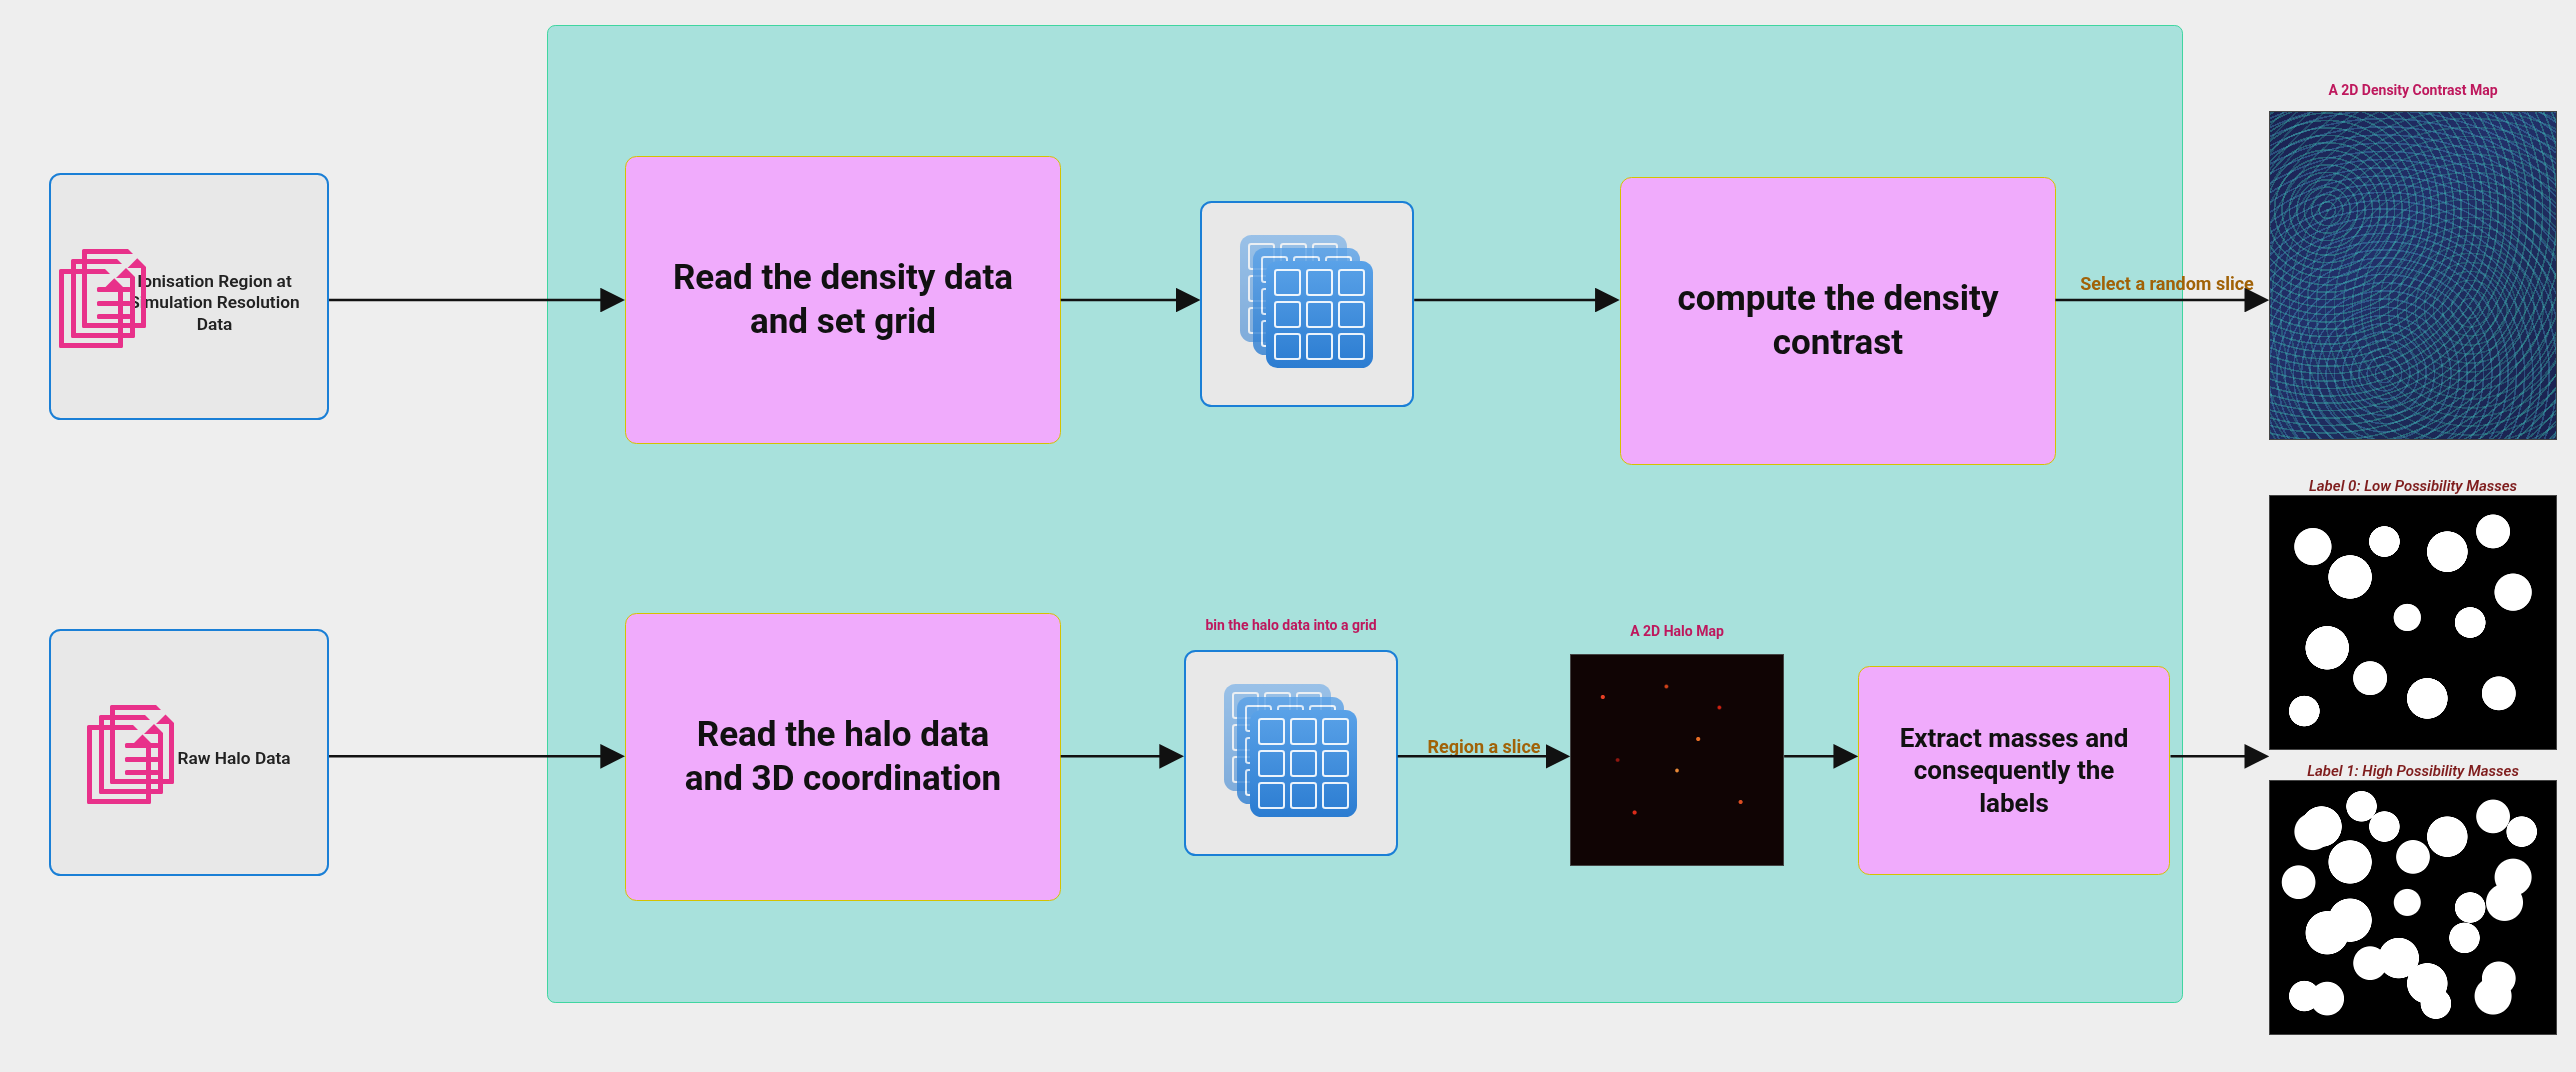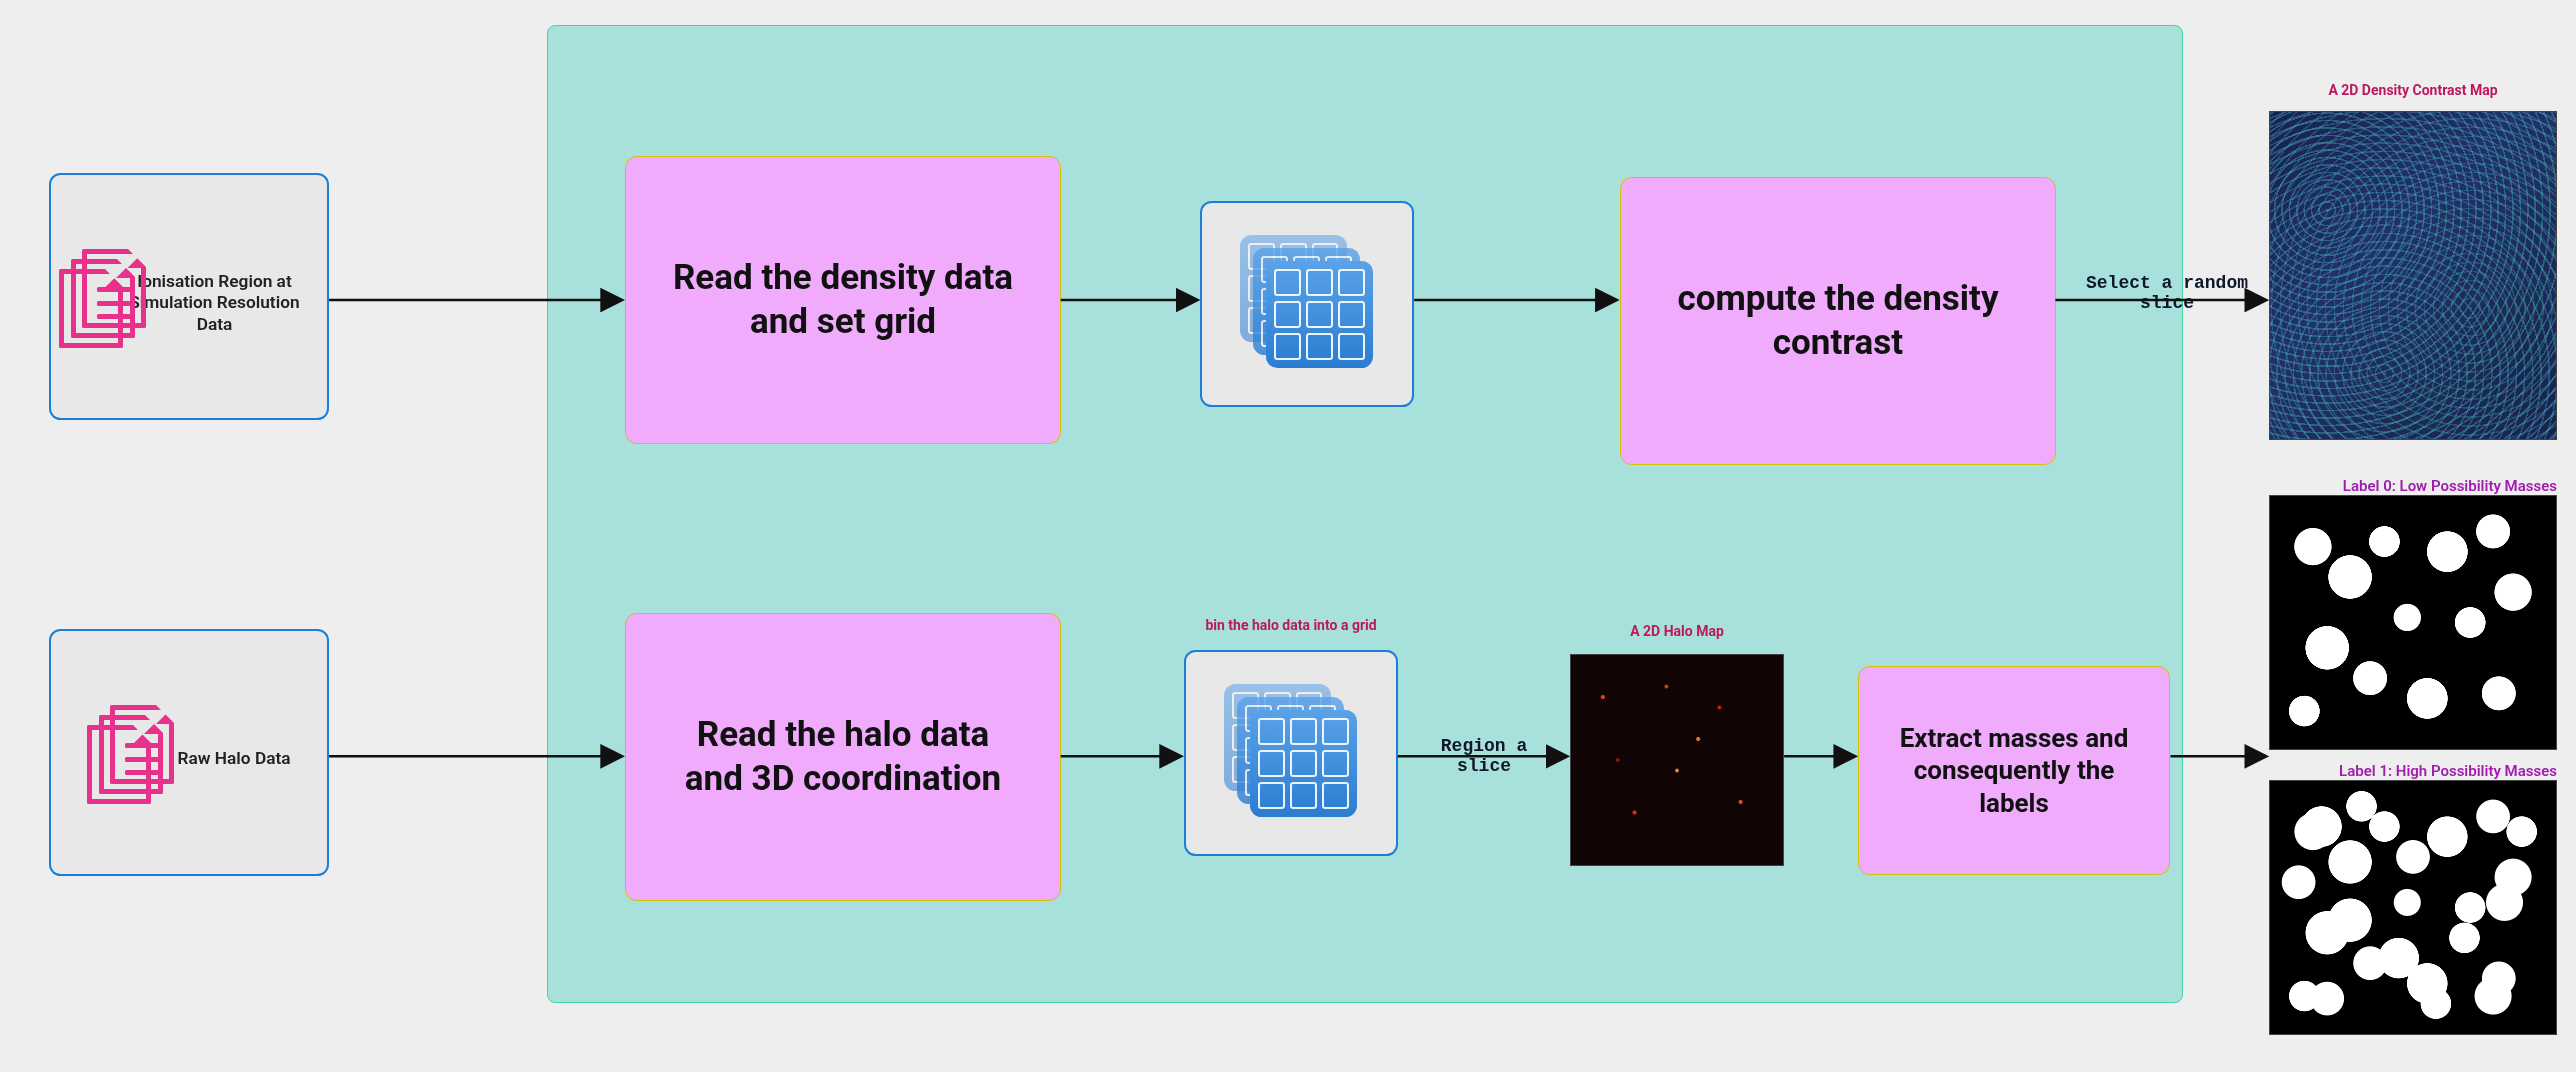--- a/index.html
+++ b/index.html
@@ -63,23 +63,22 @@
     position: absolute;
     font-size: 14px;
     font-weight: 700;
     color: #be185d;
     text-align: center;
   }
   .arrow-label {
     position: absolute;
     font-size: 18px;
     font-weight: 700;
-    color: #0f172a;
+    color: #a16207;
     text-align: center;
-    font-family: Liberation Mono, monospace;
   }
   svg.arrows {
     position: absolute;
     top: 0; left: 0;
     width: 2576px; height: 1072px;
     pointer-events: none;
   }
   
   .doc-stack { position: relative; width: 90px; height: 99px; }
   .doc-page {
@@ -203,25 +202,26 @@
       radial-gradient(circle at 68% 62%, #fff 0 15px, transparent 15.6px),
       radial-gradient(circle at 82% 48%, #fff 0 18px, transparent 19px),
       radial-gradient(circle at 88% 20%, #fff 0 15px, transparent 15.6px),
       radial-gradient(circle at 78% 85%, #fff 0 18px, transparent 19px),
       radial-gradient(circle at 20% 86%, #fff 0 16.4px, transparent 17.3px),
       radial-gradient(circle at 58% 88%, #fff 0 15px, transparent 15.6px);
   }
   .panel-title{
     position:absolute;
     width:100%;
-    text-align:right;
+    text-align:center;
     font-size:15px;
     font-weight:600;
-    color:#a21caf;
+    color:#7f1d1d;
     top:-20px;
+    font-style:italic;
   }
 </style>
 </head>
 <body>
 
 <div class="canvas" id="canvas" style="transform: scale(1);">
 
   <div class="container-box" style="left:547px; top:25px; width:1636px; height:978px;"></div>
 
   <div class="data-box" style="left:49px; top:173px; width:280px; height:247px;">

